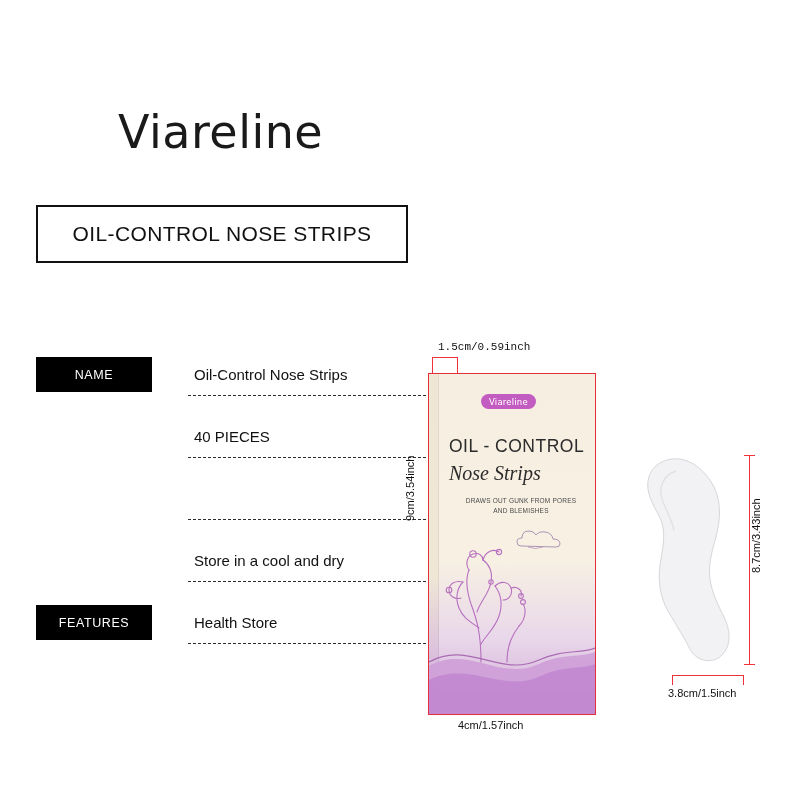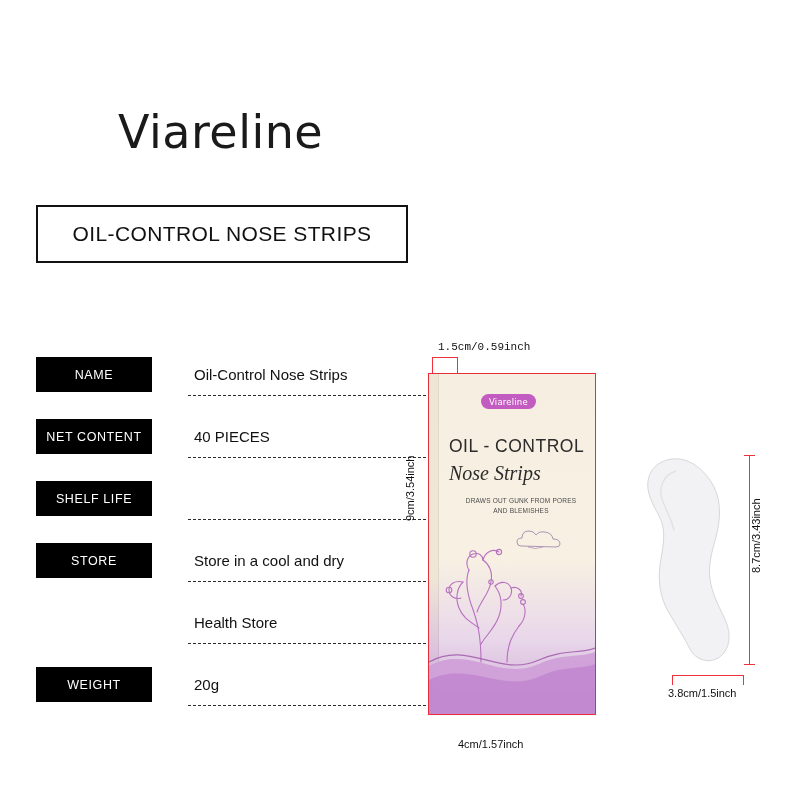--- a/index.html
+++ b/index.html
@@ -138,21 +138,21 @@
     white-space: nowrap;
   }
   .lbl-thickness { left: 28px; top: -4px; font-family: Liberation Mono, monospace; }
   .lbl-height {
     left: -6px;
     top: 176px;
     transform: rotate(-90deg);
     transform-origin: left top;
     font-size: 11px;
   }
-  .lbl-width { left: 48px; top: 393px; }
+  .lbl-width { left: 48px; top: 374px; }
 
   
   .prod-box {
     position: absolute;
     left: 19px;
     top: 29px;
     width: 166px;
     height: 340px;
     background: linear-gradient(180deg,#f6efe1 0%, #f7f0e3 55%, #e9d7ea 78%, #cfa8d6 100%);
     overflow: hidden;
@@ -303,46 +303,39 @@
 
   <div class="spec-list">
 
     <div class="spec-row">
       <div class="spec-key">NAME</div>
       <div class="spec-val">Oil-Control Nose Strips</div>
       <div class="dash"></div>
     </div>
 
     <div class="spec-row">
-      <div class="spec-key">NET  CONTENT</div>
       <div class="spec-val">40 PIECES</div>
       <div class="dash"></div>
     </div>
 
     <div class="spec-row">
-      <div class="spec-key">SHELF LIFE</div>
       <div class="dash"></div>
     </div>
 
     <div class="spec-row">
-      <div class="spec-key">STORE</div>
       <div class="spec-val">Store in a cool and dry</div>
       <div class="dash"></div>
     </div>
 
     <div class="spec-row">
+      <div class="spec-key">FEATURES</div>
       <div class="spec-val">Health Store</div>
       <div class="dash"></div>
     </div>
 
-    <div class="spec-row">
-      <div class="spec-key">WEIGHT</div>
-      <div class="spec-val">20g</div>
-      <div class="dash"></div>
-    </div>
 
   </div>
 
   <div class="product-area">
 
     <div class="thick-bracket"></div>
     <div class="lbl lbl-thickness">1.5cm/0.59inch</div>
 
     <div class="box-frame"></div>
     <div class="lbl lbl-height">9cm/3.54inch</div>

